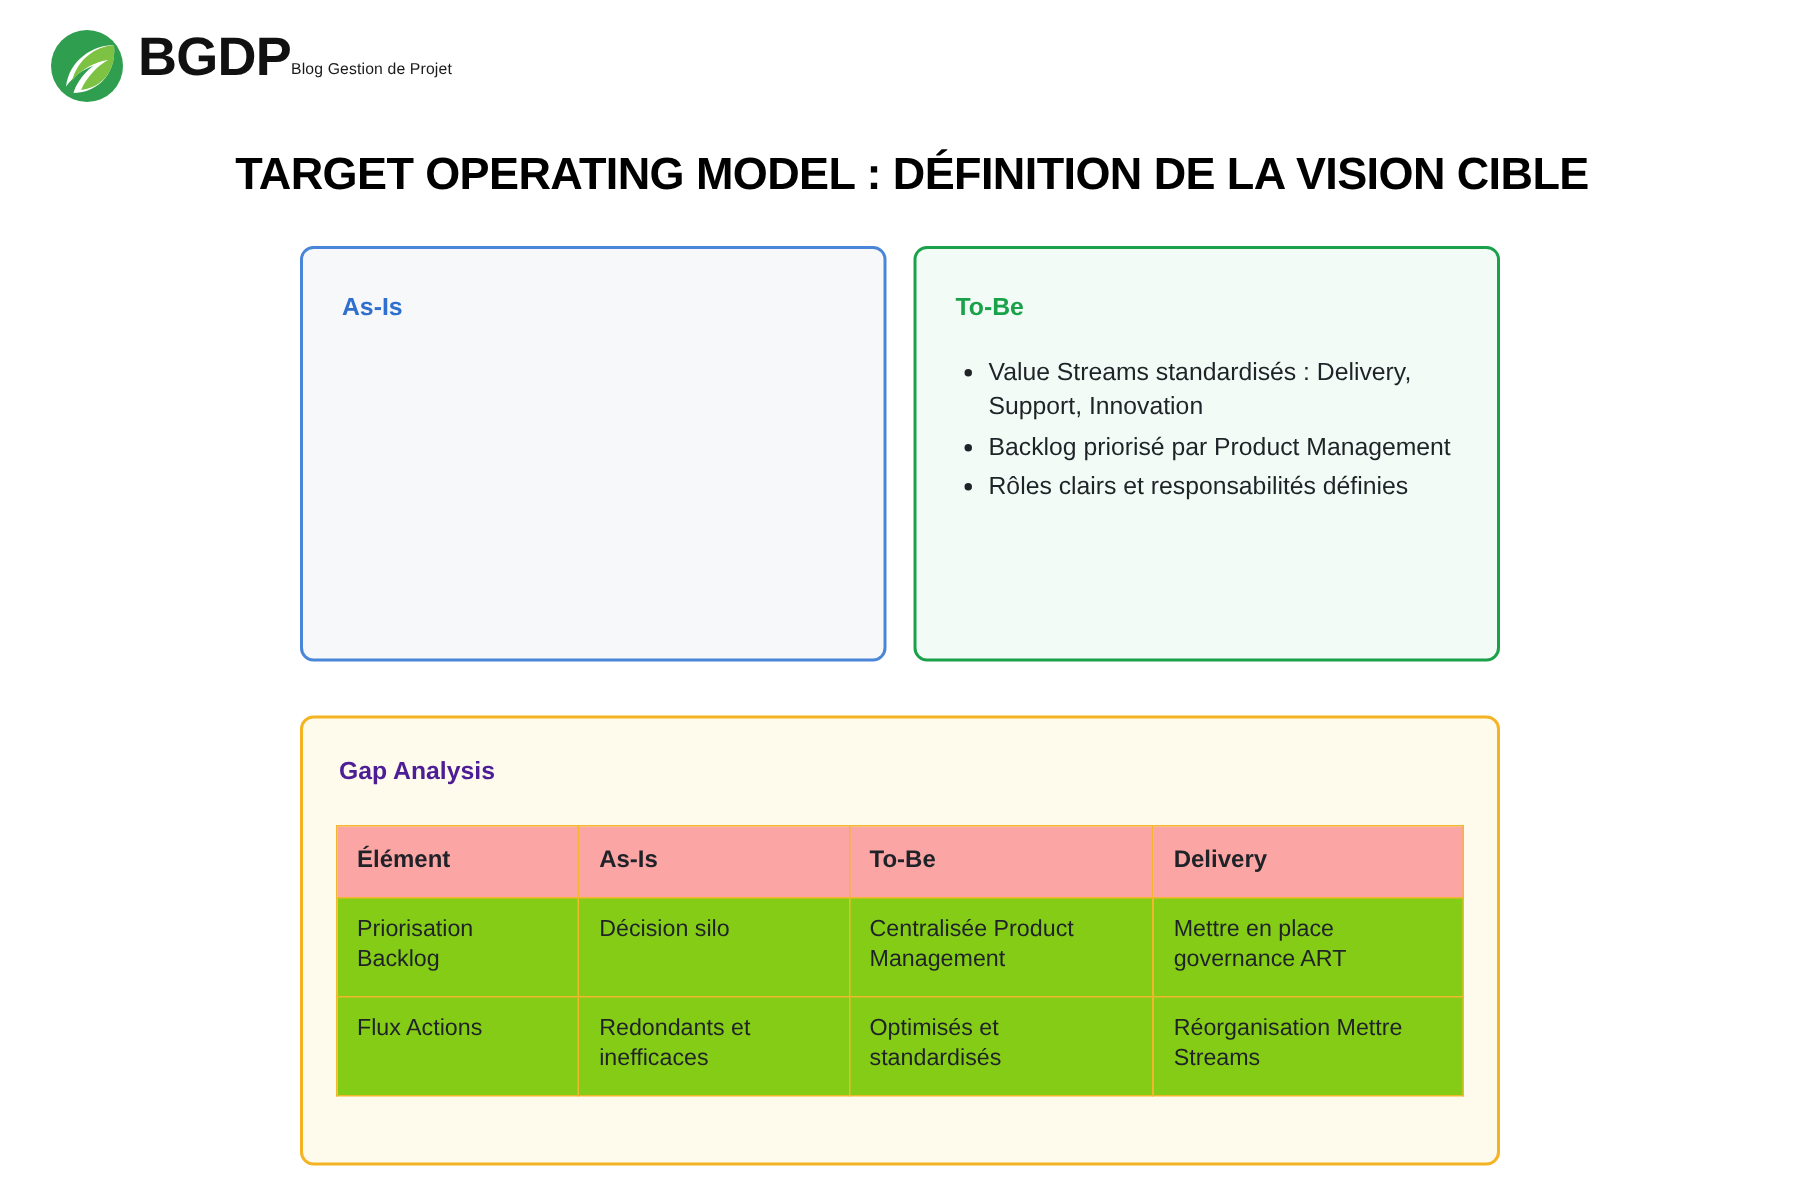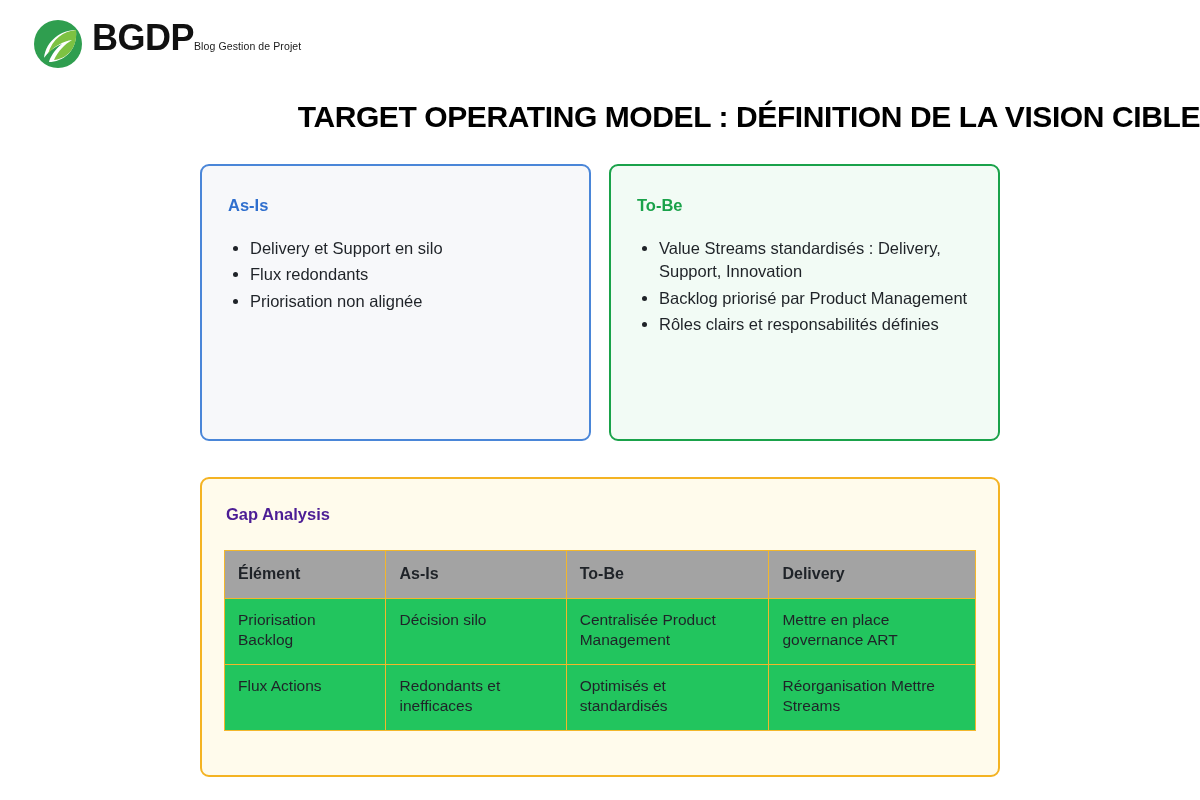--- a/index.html
+++ b/index.html
@@ -53,21 +53,21 @@
     letter-spacing: 0.1px;
     margin-top: 20px;
   }
 
   
   .main-title {
     position: absolute;
     left: 16px;
     right: 0;
     top: 100px;
-    text-align: right;
+    text-align: center;
     font-size: 30px;
     font-weight: bold;
     color: #000000;
     letter-spacing: -0.4px;
   }
 
   
   .cards {
     position: absolute;
     left: 200px;
@@ -139,28 +139,28 @@
   table.gap-table td {
     border: 1px solid #f2b72c;
     text-align: left;
     vertical-align: top;
     padding: 11px 13px;
     font-size: 15.5px;
     line-height: 1.3;
     color: #1f2328;
   }
   table.gap-table th {
-    background: #a3a3a3;
+    background: #fca5a5;
     font-weight: bold;
     font-size: 16px;
     padding-top: 13px;
     padding-bottom: 13px;
   }
   table.gap-table td {
-    background: #22c55e;
+    background: #84cc16;
     height: 66px;
   }
   table.gap-table col.c1 { width: 21.5%; }
   table.gap-table col.c2 { width: 24%; }
   table.gap-table col.c3 { width: 27%; }
   table.gap-table col.c4 { width: 27.5%; }
 </style>
 </head>
 <body>
 
@@ -179,25 +179,20 @@
       <span class="logo-sub">Blog Gestion de Projet</span>
     </span>
   </div>
 
   <div class="main-title">TARGET OPERATING MODEL : DÉFINITION DE LA VISION CIBLE</div>
 
   <div class="cards">
 
     <div class="card card-as-is">
       <div class="card-heading">As-Is</div>
-      <ul>
-        <li>Delivery et Support en silo</li>
-        <li>Flux redondants</li>
-        <li>Priorisation non alignée</li>
-      </ul>
     </div>
 
     <div class="card card-to-be">
       <div class="card-heading">To-Be</div>
       <ul>
         <li>Value Streams standardisés : Delivery, Support, Innovation</li>
         <li>Backlog priorisé par Product Management</li>
         <li>Rôles clairs et responsabilités définies</li>
       </ul>
     </div>

